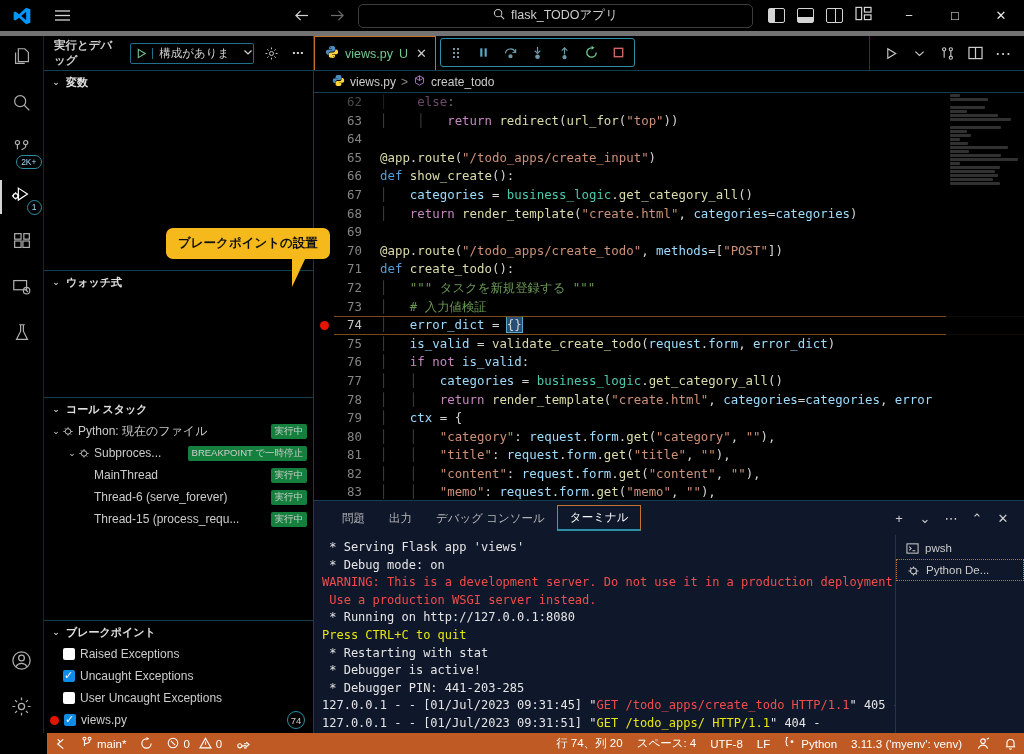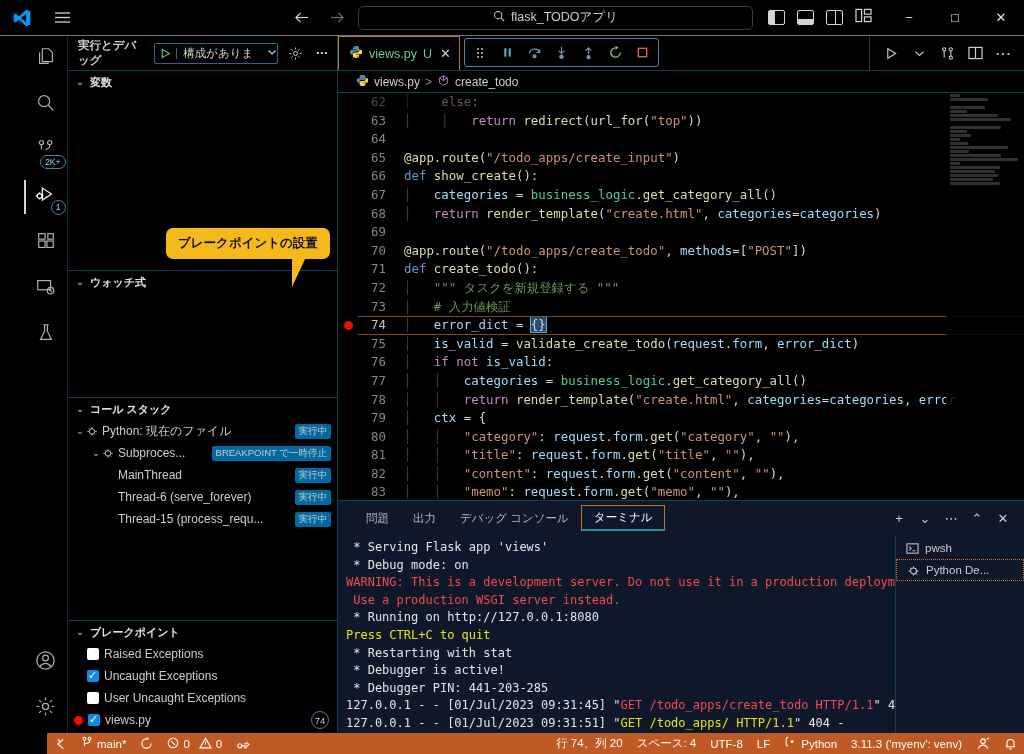--- a/index.html
+++ b/index.html
@@ -14,21 +14,21 @@
     width: 1024px; height: 754px;
     display: flex; flex-direction: column;
     background: #000;
   }
 
   
   .titlebar {
     height: 36px; flex: 0 0 36px;
     display: flex; align-items: center;
     background: #000; color: #cccccc;
-    border-bottom: 1px solid #737373;
+    border-bottom: 5px solid #737373;
   }
   .tb-logo { width: 44px; display: flex; align-items: center; justify-content: center; }
   .tb-hamburger { width: 36px; display: flex; align-items: center; justify-content: center; cursor: pointer; }
   .tb-navs { display: flex; align-items: center; gap: 14px; margin-left: 210px; }
   .tb-nav { width: 22px; height: 22px; display: flex; align-items: center; justify-content: center; cursor: pointer; color: #d4d4d4; font-size: 16px; }
   .tb-nav.dim { color: #6e6e6e; }
   .tb-search {
     flex: 0 0 395px;
     height: 24px; margin-left: 10px;
     border: 1px solid #3c3c3c; border-radius: 5px;
@@ -47,21 +47,20 @@
   
   .main { flex: 1 1 auto; display: flex; min-height: 0; }
 
   
   .activitybar {
     width: 44px; flex: 0 0 44px;
     background: #000;
     display: flex; flex-direction: column; align-items: center;
     border-right: 1px solid #0d2a33;
     position: relative;
-    margin-left: 24px;
   }
   .ab-item {
     width: 44px; height: 46px;
     display: flex; align-items: center; justify-content: center;
     color: #b0b0b0; position: relative; cursor: pointer;
   }
   .ab-item.active { color: #ffffff; }
   .ab-item.active::before {
     content:""; position: absolute; left: 0; top: 6px; bottom: 6px; width: 2px; background: #d4d4d4;
   }
@@ -102,21 +101,21 @@
   }
   .chev { display:inline-block; width: 12px; text-align: center; color: #cccccc; font-size: 9px; }
   .sb-sec-body { flex: 1 1 auto; overflow: hidden; }
 
   .stack-row {
     height: 22px; display: flex; align-items: center;
     font-size: 12px; color: #cccccc; padding-right: 6px; cursor: pointer; white-space: nowrap;
   }
   .stack-row .label { overflow: hidden; text-overflow: ellipsis; text-align: center; }
   .stack-badge {
-    margin-left: auto; background: #0369a1; color: #cccccc;
+    margin-left: auto; background: #15803d; color: #cccccc;
     font-size: 9.5px; padding: 1px 4px; border-radius: 2px; flex: 0 0 auto;
   }
 
   .bp-row { height: 22px; display: flex; align-items: center; gap: 5px; font-size: 12px; color: #cccccc; padding-right: 8px; cursor: pointer; }
   .cbox { width: 12px; height: 12px; background: #fff; border-radius: 2px; flex: 0 0 auto; }
   .cbox.on { background: #0f8ce8; position: relative; }
   .cbox.on::after { content: "✓"; position: absolute; left: 1px; top: -2px; color: #fff; font-size: 11px; line-height: 14px; }
   .bp-dot { width: 9px; height: 9px; border-radius: 50%; background: #e51400; flex: 0 0 auto; }
   .bp-count {
     margin-left: auto; width: 18px; height: 18px; border-radius: 50%;

